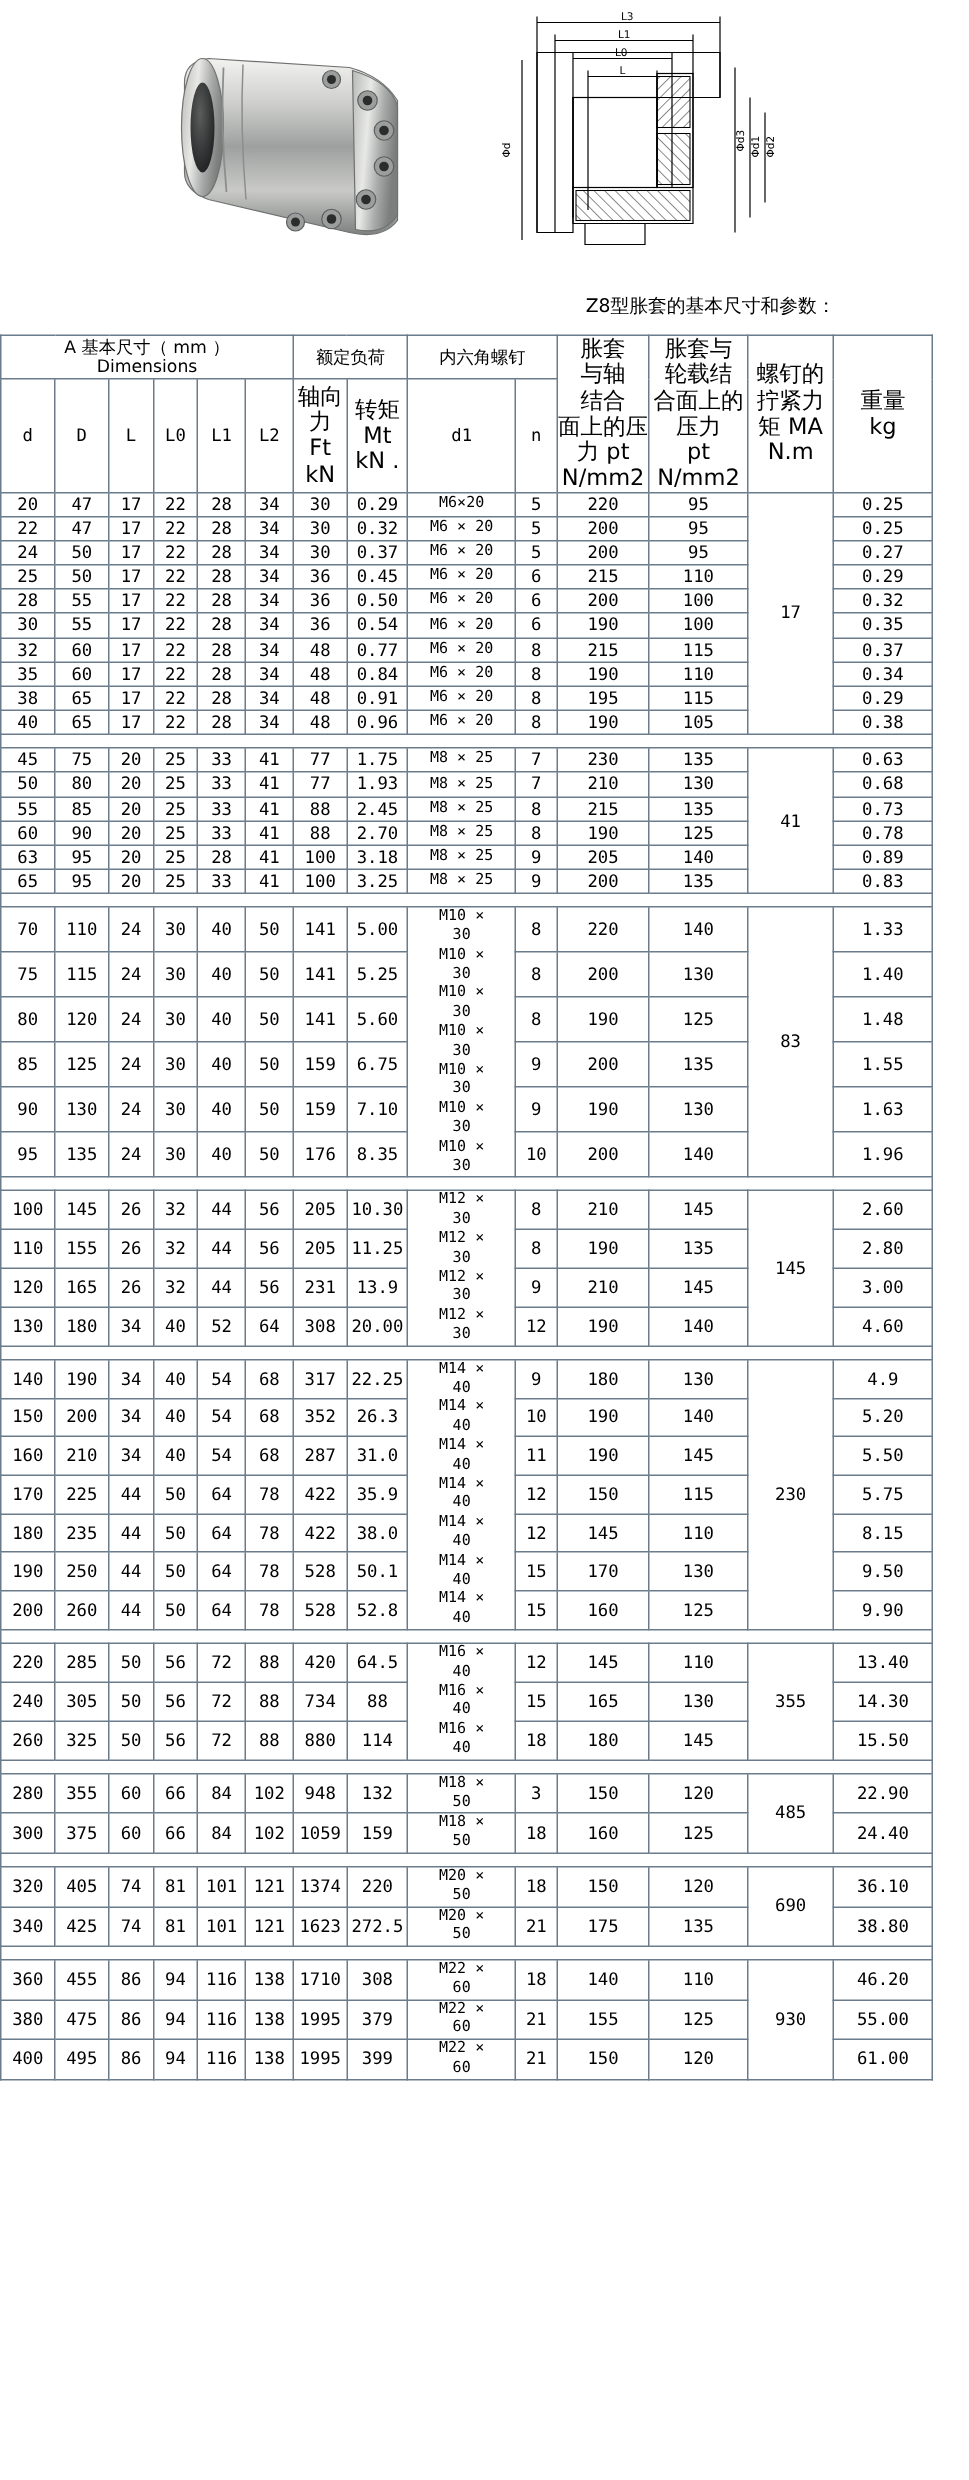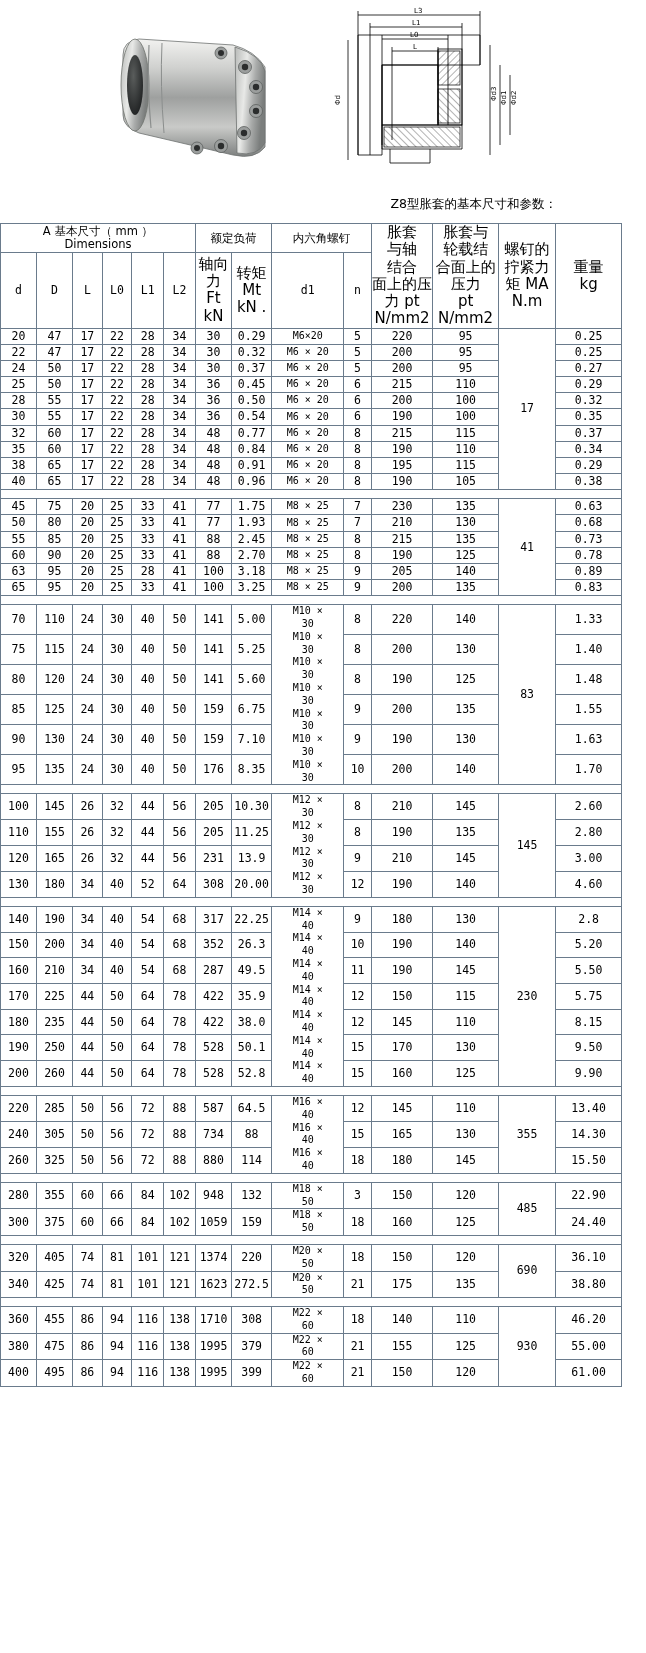--- a/index.html
+++ b/index.html
@@ -630,21 +630,21 @@
           <td>135</td>
           <td>24</td>
           <td>30</td>
           <td>40</td>
           <td>50</td>
           <td>176</td>
           <td>8.35</td>
           <td>10</td>
           <td>200</td>
           <td>140</td>
-          <td>1.70</td>
+          <td>1.96</td>
         </tr>
         <tr class="spacer-row">
           <td colspan="14"></td>
         </tr>
         <tr class="grp-first">
           <td>100</td>
           <td>145</td>
           <td>26</td>
           <td>32</td>
           <td>44</td>
@@ -730,21 +730,21 @@
 M14 ×
 40
 M14 ×
 40
 M14 ×
 40</td>
           <td>9</td>
           <td>180</td>
           <td>130</td>
           <td rowspan="7">230</td>
-          <td>2.8</td>
+          <td>4.9</td>
         </tr>
         <tr>
           <td>150</td>
           <td>200</td>
           <td>34</td>
           <td>40</td>
           <td>54</td>
           <td>68</td>
           <td>352</td>
           <td>26.3</td>
@@ -754,21 +754,21 @@
           <td>5.20</td>
         </tr>
         <tr>
           <td>160</td>
           <td>210</td>
           <td>34</td>
           <td>40</td>
           <td>54</td>
           <td>68</td>
           <td>287</td>
-          <td>49.5</td>
+          <td>31.0</td>
           <td>11</td>
           <td>190</td>
           <td>145</td>
           <td>5.50</td>
         </tr>
         <tr>
           <td>170</td>
           <td>225</td>
           <td>44</td>
           <td>50</td>
@@ -826,21 +826,21 @@
         <tr class="spacer-row">
           <td colspan="14"></td>
         </tr>
         <tr class="grp-first">
           <td>220</td>
           <td>285</td>
           <td>50</td>
           <td>56</td>
           <td>72</td>
           <td>88</td>
-          <td>587</td>
+          <td>420</td>
           <td>64.5</td>
           <td class="d1cell" rowspan="3">M16 ×
 40
 M16 ×
 40
 M16 ×
 40</td>
           <td>12</td>
           <td>145</td>
           <td>110</td>

